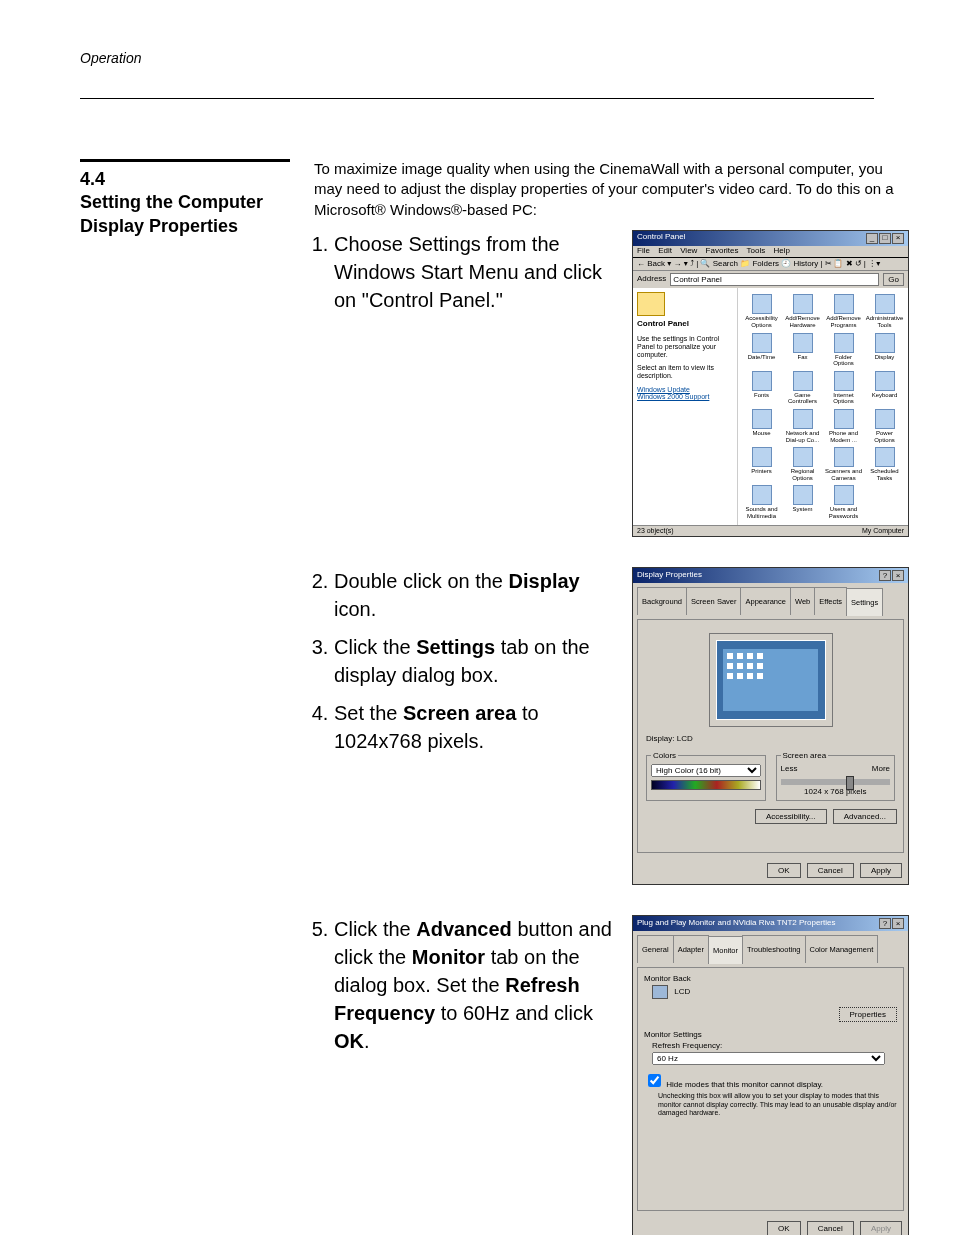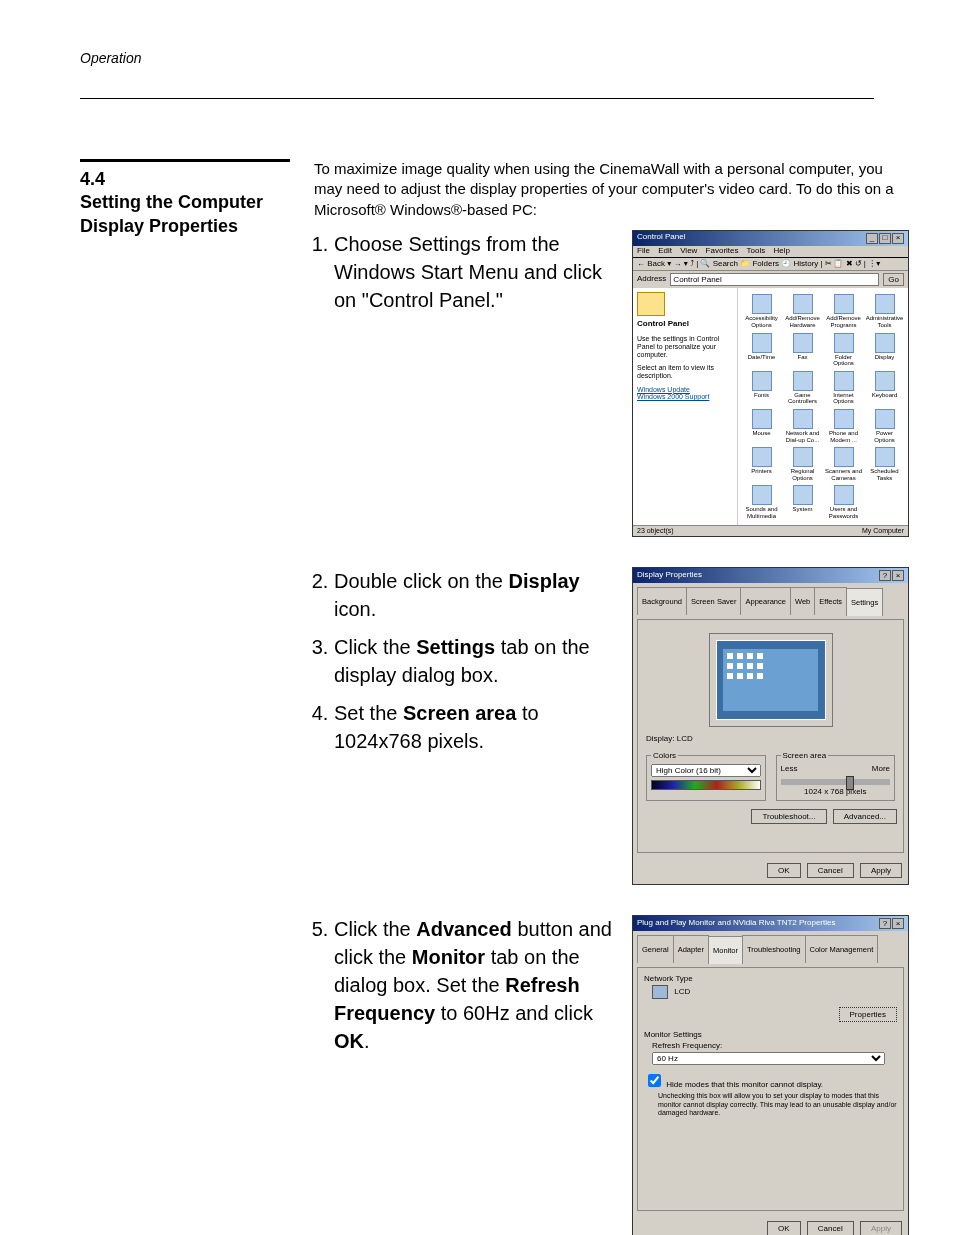--- a/index.html
+++ b/index.html
@@ -504,21 +504,21 @@
                     <span>Less</span>
                     <span>More</span>
                   </div>
                   <div class="slider">
                       <div class="thumb"></div>
                     </div>
                   <div class="read" style="text-align:center">1024 x 768 pixels</div>
                 </fieldset>
               </div>
               <div class="btnrow" style="padding:8px 0 0 0">
-                <button>Troubleshoot...</button>
+                <button>Accessibility...</button>
                 <button>Advanced...</button>
               </div>
             </div>
             <div class="btnrow">
               <button>OK</button>
               <button>Cancel</button>
               <button>Apply</button>
             </div>
           </div>
         </div>
@@ -540,21 +540,21 @@
             </div>
             <div class="tabs">
               <div class="tab">General</div>
               <div class="tab">Adapter</div>
               <div class="tab active">Monitor</div>
               <div class="tab">Troubleshooting</div>
               <div class="tab">Color Management</div>
             </div>
             <div class="tabbody">
               <div class="monitor-type">
-                <div>Network Type</div>
+                <div>Monitor Back</div>
                 <div class="sub">
                   <span style="display:inline-block;width:14px;height:12px;background:#9db8d8;border:1px solid #555;vertical-align:middle;margin-right:4px"></span>
                   <span>LCD</span>
                 </div>
                 <div class="propbtn-row">
                   <button style="border:1px dotted #333">Properties</button>
                 </div>
               </div>
               <div class="monitor-settings">
                 <div>Monitor Settings</div>

